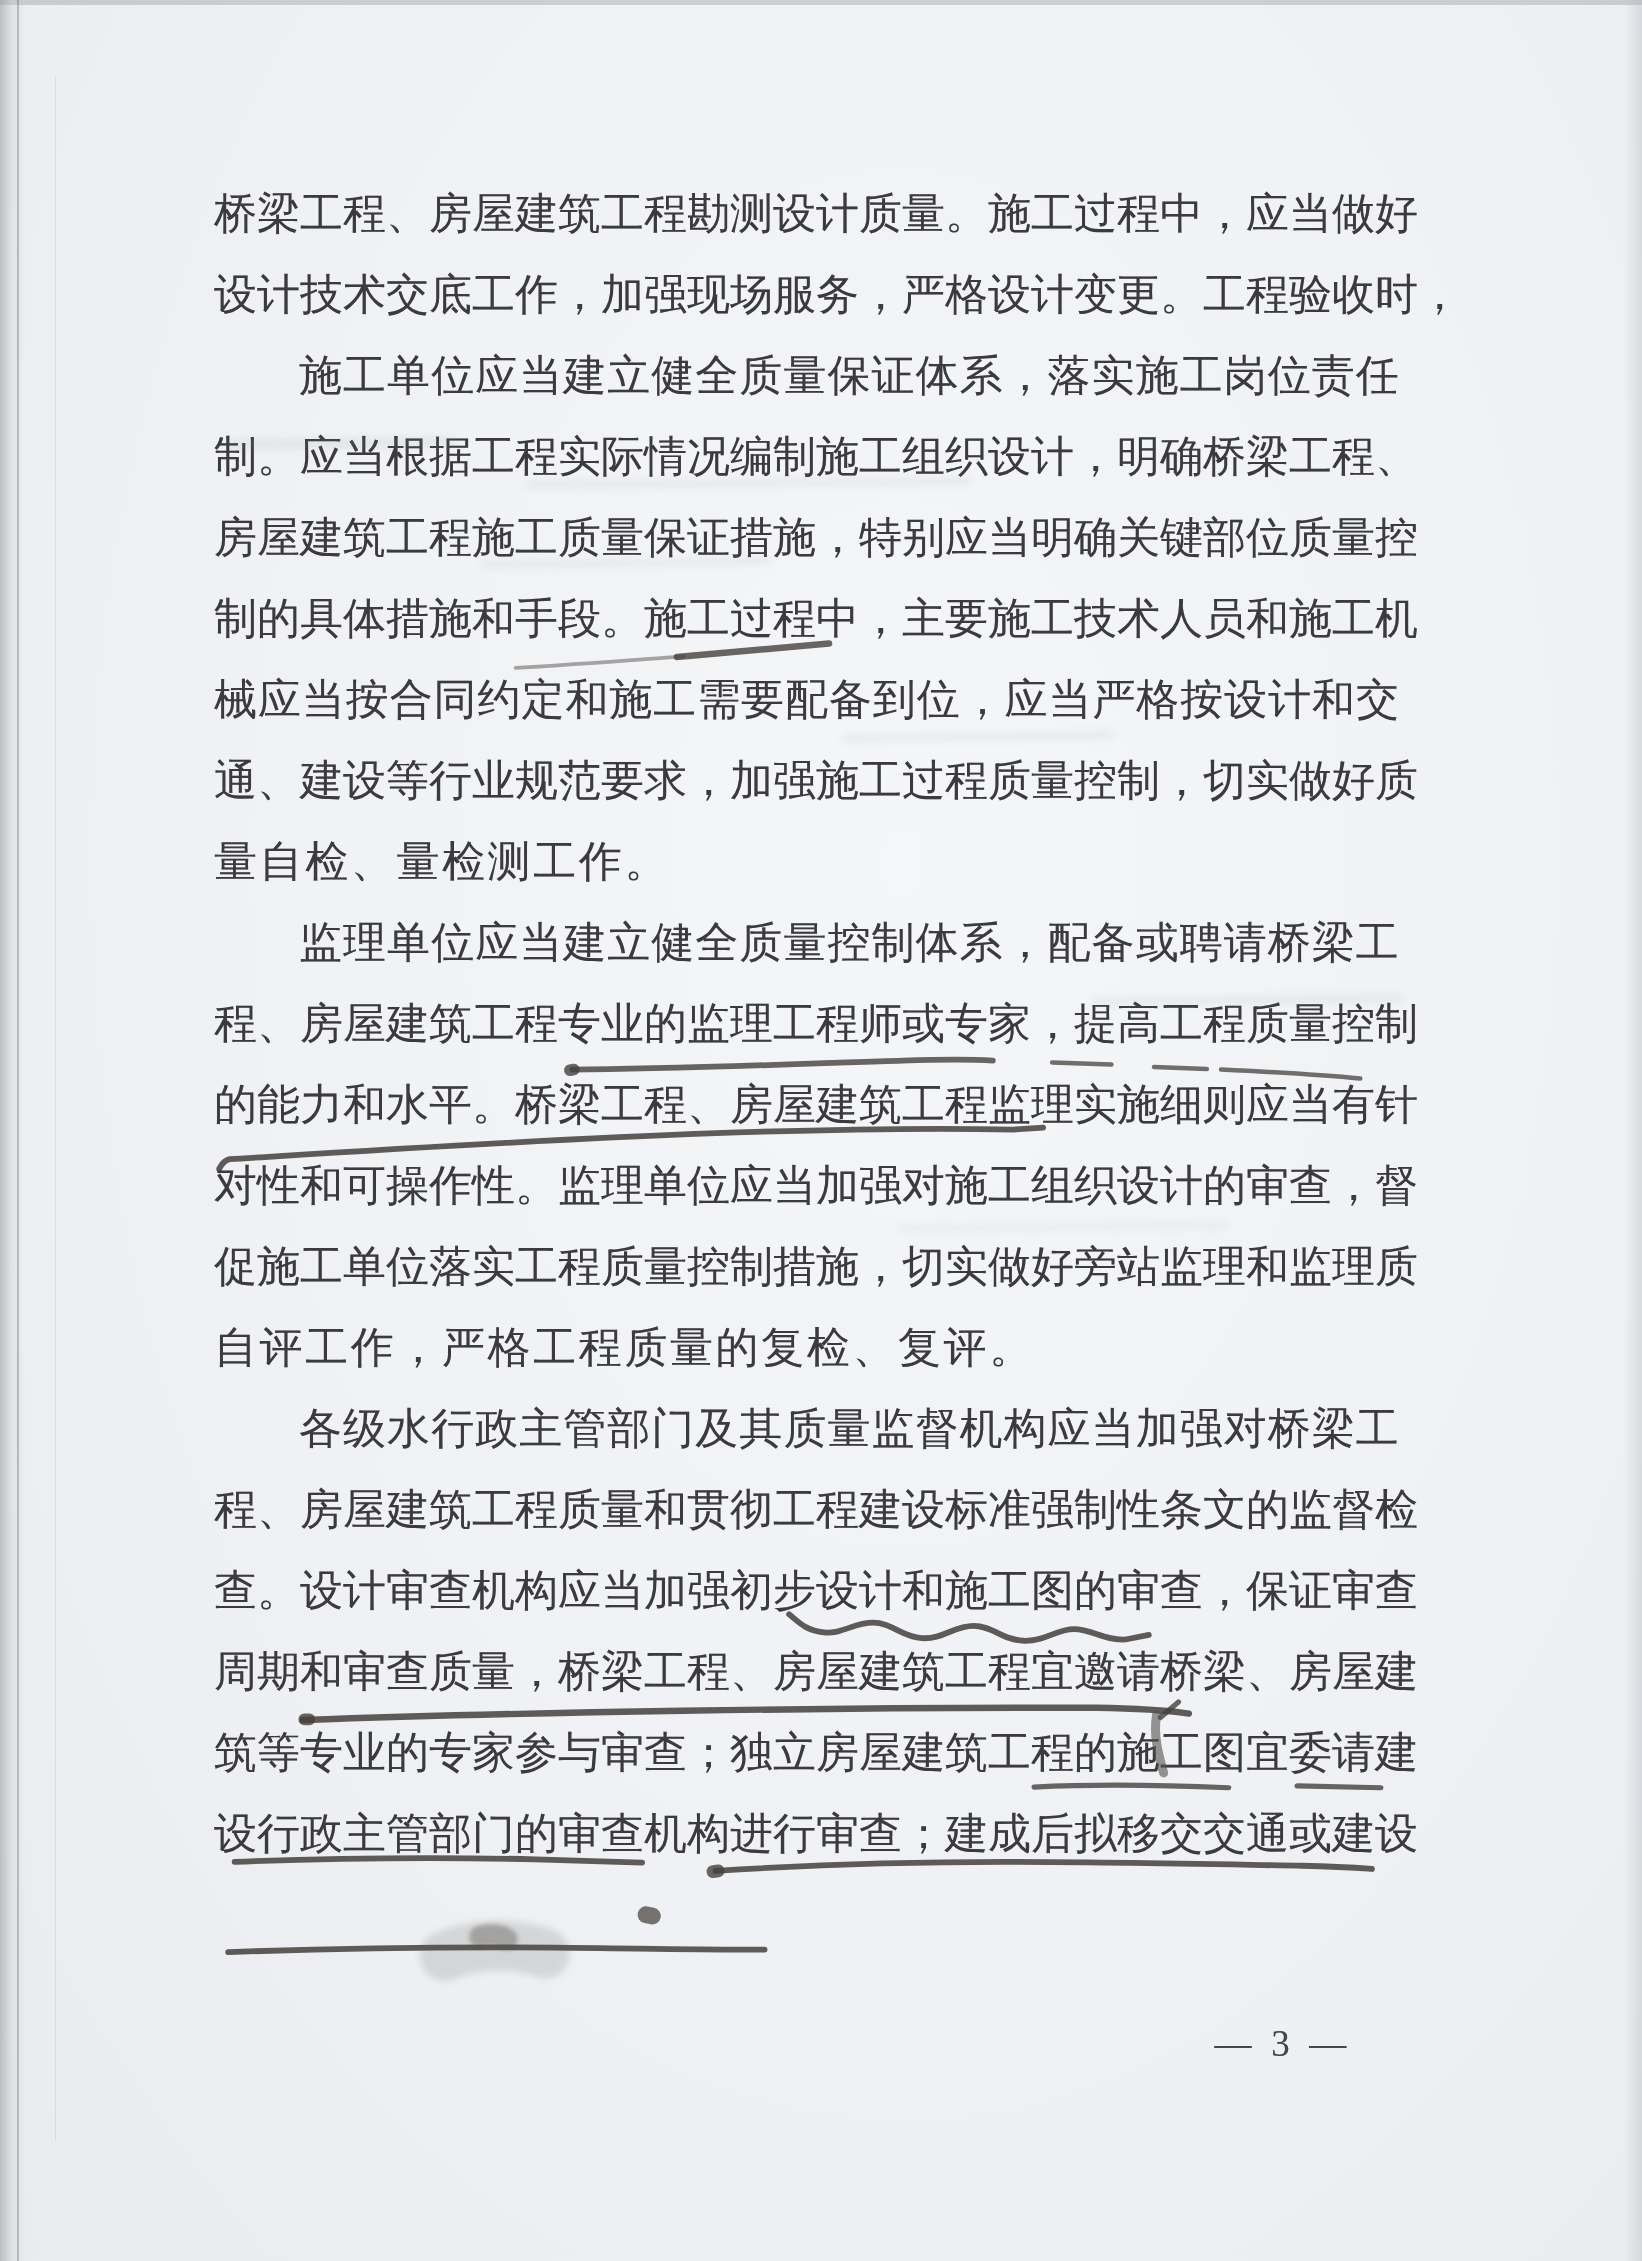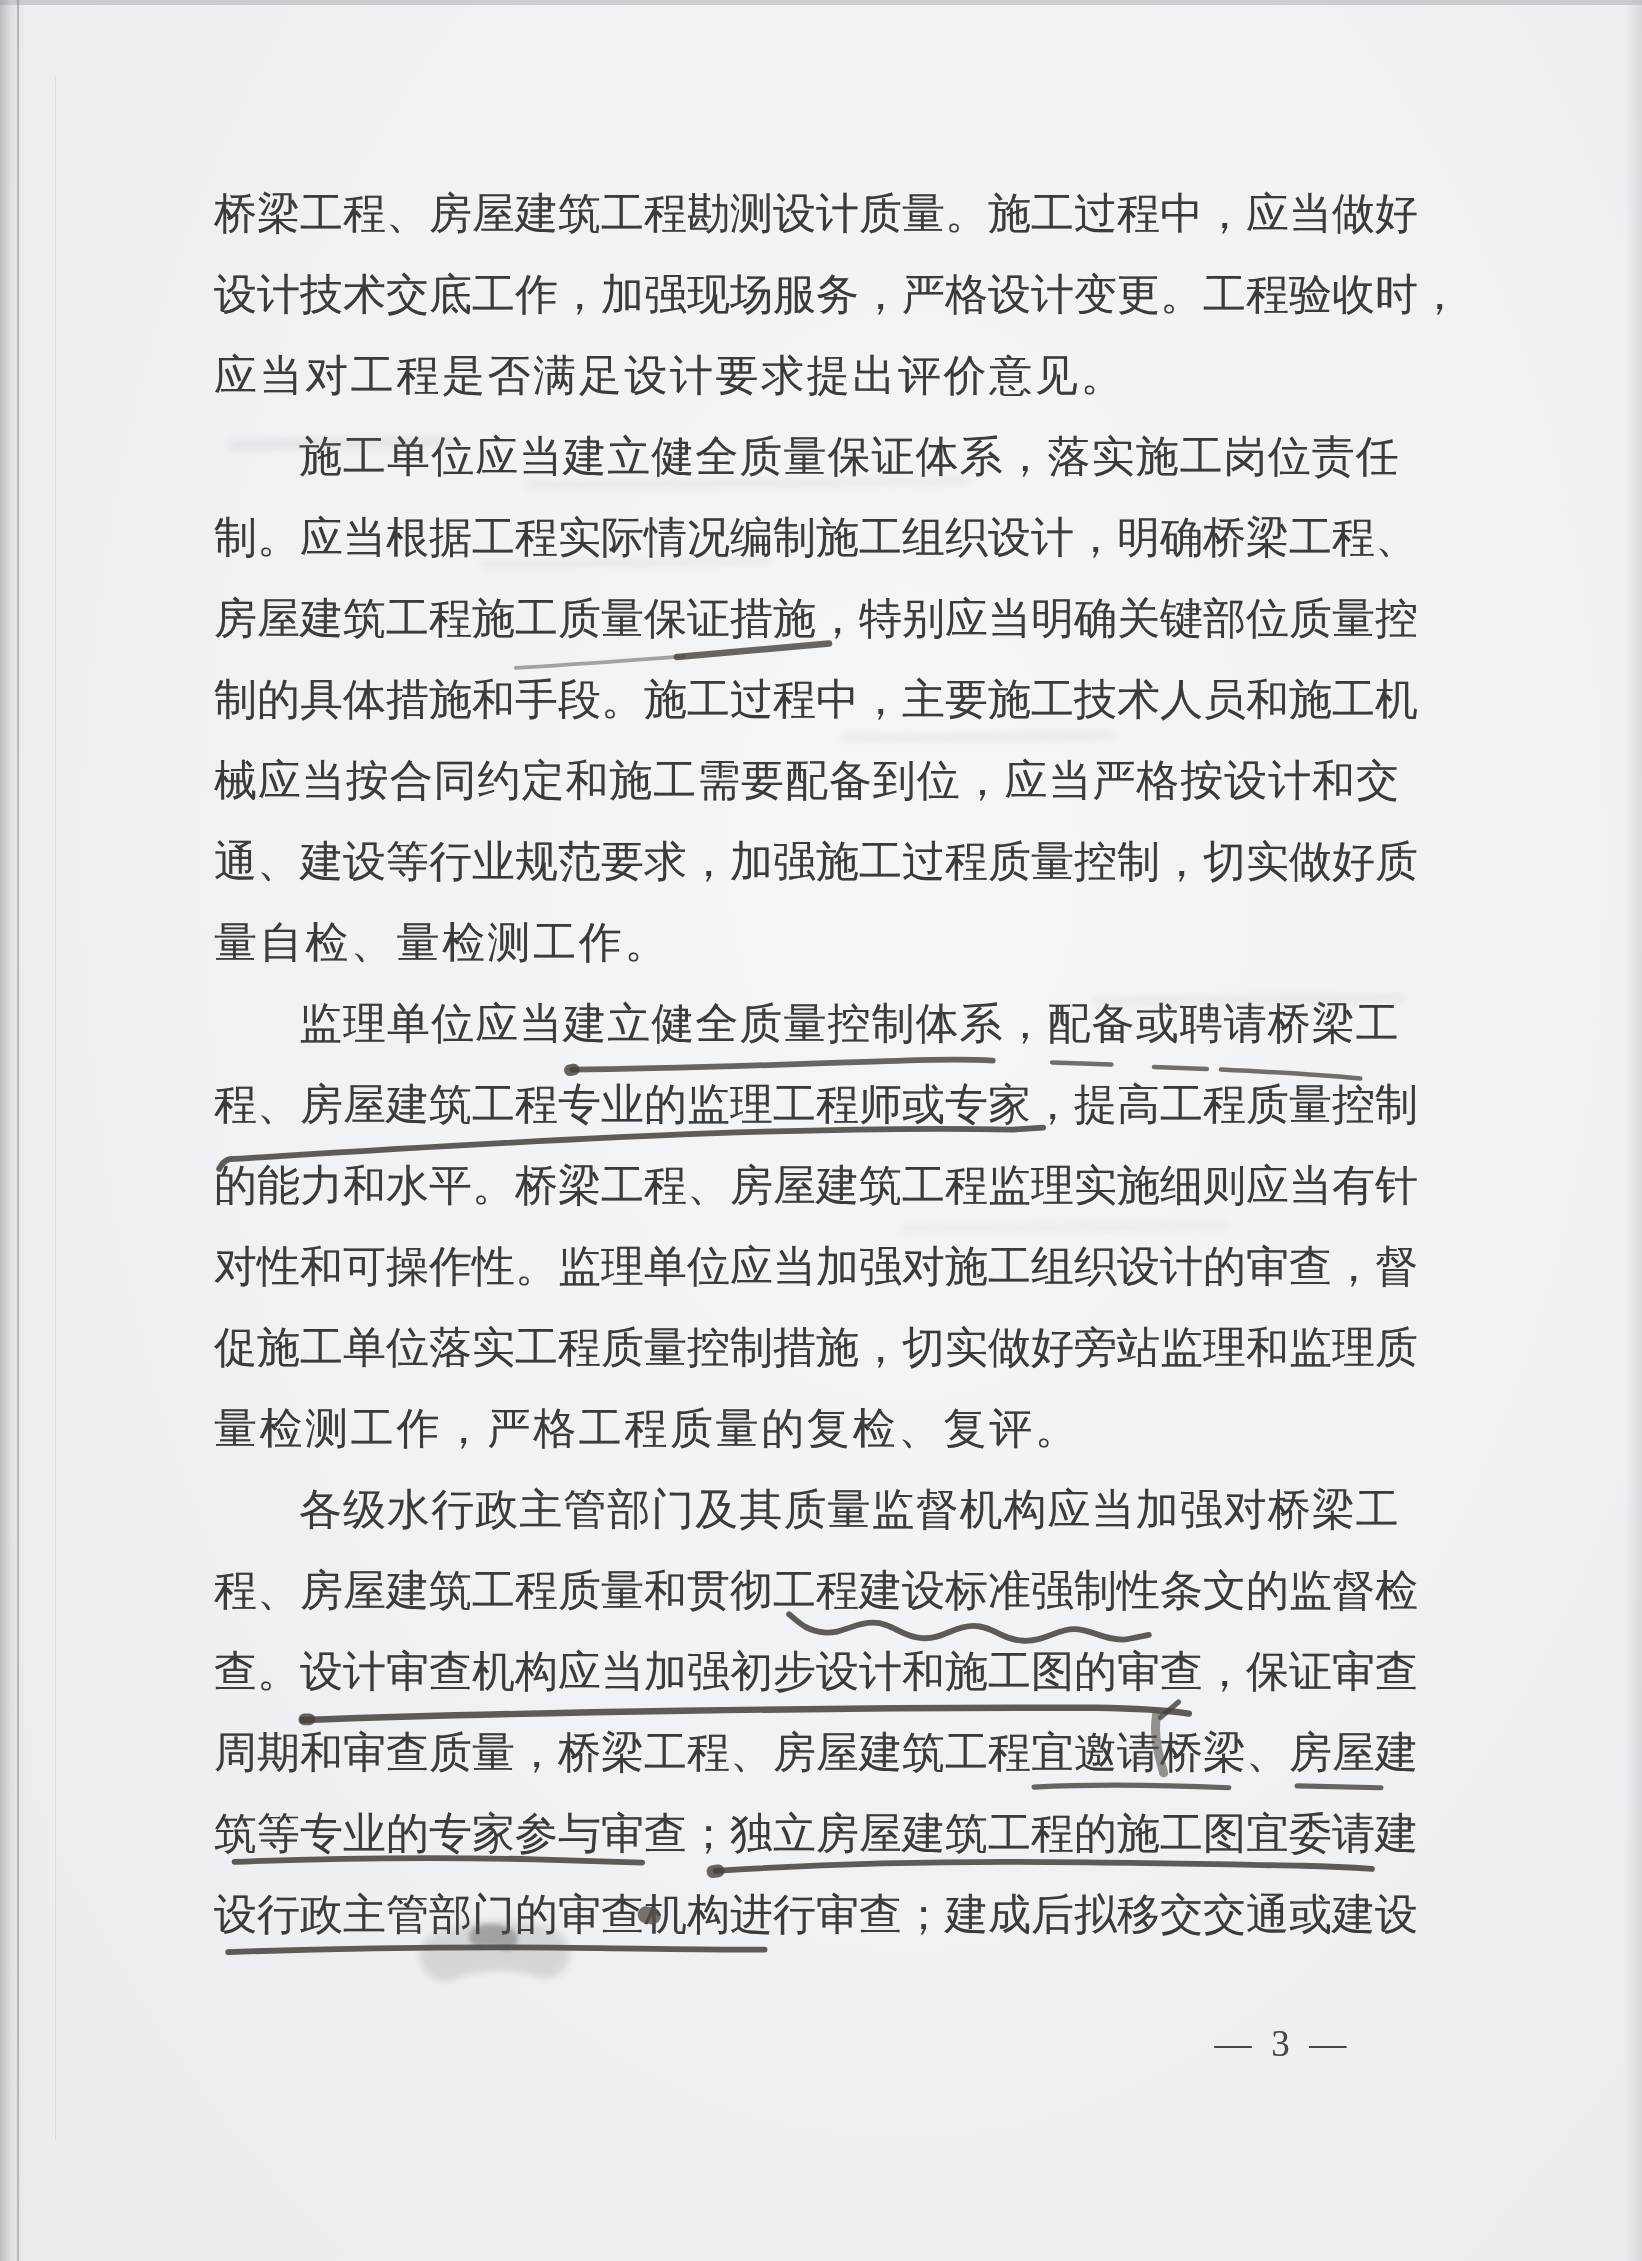--- a/index.html
+++ b/index.html
@@ -39,34 +39,33 @@
 <div class="page">
   <div class="edge-top"></div>
   <div class="edge-left"></div>
   <div class="edge-line-a"></div>
   <div class="edge-line-b"></div>
   <div class="edge-right"></div>
 
   <div id="lines" class="textblock" style="color: rgb(59, 58, 60);">
       <div class="tline"><span>桥</span><span>梁</span><span>工</span><span>程</span><span>、</span><span>房</span><span>屋</span><span>建</span><span>筑</span><span>工</span><span>程</span><span>勘</span><span>测</span><span>设</span><span>计</span><span>质</span><span>量</span><span>。</span><span>施</span><span>工</span><span>过</span><span>程</span><span>中</span><span>，</span><span>应</span><span>当</span><span>做</span><span>好</span></div>
       <div class="tline"><span>设</span><span>计</span><span>技</span><span>术</span><span>交</span><span>底</span><span>工</span><span>作</span><span>，</span><span>加</span><span>强</span><span>现</span><span>场</span><span>服</span><span>务</span><span>，</span><span>严</span><span>格</span><span>设</span><span>计</span><span>变</span><span>更</span><span>。</span><span>工</span><span>程</span><span>验</span><span>收</span><span>时</span><span>，</span></div>
-      <div class="tline short">应当对工程是否满足设计要求提出评价意见。</div>
       <div class="tline"><span class="ind"></span><span>施</span><span>工</span><span>单</span><span>位</span><span>应</span><span>当</span><span>建</span><span>立</span><span>健</span><span>全</span><span>质</span><span>量</span><span>保</span><span>证</span><span>体</span><span>系</span><span>，</span><span>落</span><span>实</span><span>施</span><span>工</span><span>岗</span><span>位</span><span>责</span><span>任</span></div>
       <div class="tline"><span>制</span><span>。</span><span>应</span><span>当</span><span>根</span><span>据</span><span>工</span><span>程</span><span>实</span><span>际</span><span>情</span><span>况</span><span>编</span><span>制</span><span>施</span><span>工</span><span>组</span><span>织</span><span>设</span><span>计</span><span>，</span><span>明</span><span>确</span><span>桥</span><span>梁</span><span>工</span><span>程</span><span>、</span></div>
       <div class="tline"><span>房</span><span>屋</span><span>建</span><span>筑</span><span>工</span><span>程</span><span>施</span><span>工</span><span>质</span><span>量</span><span>保</span><span>证</span><span>措</span><span>施</span><span>，</span><span>特</span><span>别</span><span>应</span><span>当</span><span>明</span><span>确</span><span>关</span><span>键</span><span>部</span><span>位</span><span>质</span><span>量</span><span>控</span></div>
       <div class="tline"><span>制</span><span>的</span><span>具</span><span>体</span><span>措</span><span>施</span><span>和</span><span>手</span><span>段</span><span>。</span><span>施</span><span>工</span><span>过</span><span>程</span><span>中</span><span>，</span><span>主</span><span>要</span><span>施</span><span>工</span><span>技</span><span>术</span><span>人</span><span>员</span><span>和</span><span>施</span><span>工</span><span>机</span></div>
       <div class="tline"><span>械</span><span>应</span><span>当</span><span>按</span><span>合</span><span>同</span><span>约</span><span>定</span><span>和</span><span>施</span><span>工</span><span>需</span><span>要</span><span>配</span><span>备</span><span>到</span><span>位</span><span>，</span><span>应</span><span>当</span><span>严</span><span>格</span><span>按</span><span>设</span><span>计</span><span>和</span><span>交</span></div>
       <div class="tline"><span>通</span><span>、</span><span>建</span><span>设</span><span>等</span><span>行</span><span>业</span><span>规</span><span>范</span><span>要</span><span>求</span><span>，</span><span>加</span><span>强</span><span>施</span><span>工</span><span>过</span><span>程</span><span>质</span><span>量</span><span>控</span><span>制</span><span>，</span><span>切</span><span>实</span><span>做</span><span>好</span><span>质</span></div>
       <div class="tline short">量自检、量检测工作。</div>
       <div class="tline"><span class="ind"></span><span>监</span><span>理</span><span>单</span><span>位</span><span>应</span><span>当</span><span>建</span><span>立</span><span>健</span><span>全</span><span>质</span><span>量</span><span>控</span><span>制</span><span>体</span><span>系</span><span>，</span><span>配</span><span>备</span><span>或</span><span>聘</span><span>请</span><span>桥</span><span>梁</span><span>工</span></div>
       <div class="tline"><span>程</span><span>、</span><span>房</span><span>屋</span><span>建</span><span>筑</span><span>工</span><span>程</span><span>专</span><span>业</span><span>的</span><span>监</span><span>理</span><span>工</span><span>程</span><span>师</span><span>或</span><span>专</span><span>家</span><span>，</span><span>提</span><span>高</span><span>工</span><span>程</span><span>质</span><span>量</span><span>控</span><span>制</span></div>
       <div class="tline"><span>的</span><span>能</span><span>力</span><span>和</span><span>水</span><span>平</span><span>。</span><span>桥</span><span>梁</span><span>工</span><span>程</span><span>、</span><span>房</span><span>屋</span><span>建</span><span>筑</span><span>工</span><span>程</span><span>监</span><span>理</span><span>实</span><span>施</span><span>细</span><span>则</span><span>应</span><span>当</span><span>有</span><span>针</span></div>
       <div class="tline"><span>对</span><span>性</span><span>和</span><span>可</span><span>操</span><span>作</span><span>性</span><span>。</span><span>监</span><span>理</span><span>单</span><span>位</span><span>应</span><span>当</span><span>加</span><span>强</span><span>对</span><span>施</span><span>工</span><span>组</span><span>织</span><span>设</span><span>计</span><span>的</span><span>审</span><span>查</span><span>，</span><span>督</span></div>
       <div class="tline"><span>促</span><span>施</span><span>工</span><span>单</span><span>位</span><span>落</span><span>实</span><span>工</span><span>程</span><span>质</span><span>量</span><span>控</span><span>制</span><span>措</span><span>施</span><span>，</span><span>切</span><span>实</span><span>做</span><span>好</span><span>旁</span><span>站</span><span>监</span><span>理</span><span>和</span><span>监</span><span>理</span><span>质</span></div>
-      <div class="tline short">量检测工作，严格工程质量的复检、复评。</div>
+      <div class="tline short">自评工作，严格工程质量的复检、复评。</div>
       <div class="tline"><span class="ind"></span><span>各</span><span>级</span><span>水</span><span>行</span><span>政</span><span>主</span><span>管</span><span>部</span><span>门</span><span>及</span><span>其</span><span>质</span><span>量</span><span>监</span><span>督</span><span>机</span><span>构</span><span>应</span><span>当</span><span>加</span><span>强</span><span>对</span><span>桥</span><span>梁</span><span>工</span></div>
       <div class="tline"><span>程</span><span>、</span><span>房</span><span>屋</span><span>建</span><span>筑</span><span>工</span><span>程</span><span>质</span><span>量</span><span>和</span><span>贯</span><span>彻</span><span>工</span><span>程</span><span>建</span><span>设</span><span>标</span><span>准</span><span>强</span><span>制</span><span>性</span><span>条</span><span>文</span><span>的</span><span>监</span><span>督</span><span>检</span></div>
       <div class="tline"><span>查</span><span>。</span><span>设</span><span>计</span><span>审</span><span>查</span><span>机</span><span>构</span><span>应</span><span>当</span><span>加</span><span>强</span><span>初</span><span>步</span><span>设</span><span>计</span><span>和</span><span>施</span><span>工</span><span>图</span><span>的</span><span>审</span><span>查</span><span>，</span><span>保</span><span>证</span><span>审</span><span>查</span></div>
       <div class="tline"><span>周</span><span>期</span><span>和</span><span>审</span><span>查</span><span>质</span><span>量</span><span>，</span><span>桥</span><span>梁</span><span>工</span><span>程</span><span>、</span><span>房</span><span>屋</span><span>建</span><span>筑</span><span>工</span><span>程</span><span>宜</span><span>邀</span><span>请</span><span>桥</span><span>梁</span><span>、</span><span>房</span><span>屋</span><span>建</span></div>
       <div class="tline"><span>筑</span><span>等</span><span>专</span><span>业</span><span>的</span><span>专</span><span>家</span><span>参</span><span>与</span><span>审</span><span>查</span><span>；</span><span>独</span><span>立</span><span>房</span><span>屋</span><span>建</span><span>筑</span><span>工</span><span>程</span><span>的</span><span>施</span><span>工</span><span>图</span><span>宜</span><span>委</span><span>请</span><span>建</span></div>
       <div class="tline"><span>设</span><span>行</span><span>政</span><span>主</span><span>管</span><span>部</span><span>门</span><span>的</span><span>审</span><span>查</span><span>机</span><span>构</span><span>进</span><span>行</span><span>审</span><span>查</span><span>；</span><span>建</span><span>成</span><span>后</span><span>拟</span><span>移</span><span>交</span><span>交</span><span>通</span><span>或</span><span>建</span><span>设</span></div>
     </div>
 
   <svg class="inklayer" width="1642" height="2261" viewBox="0 0 2547 3507" xmlns="http://www.w3.org/2000/svg">
     <g id="ink" fill="none" stroke-linecap="round" stroke-linejoin="round">

